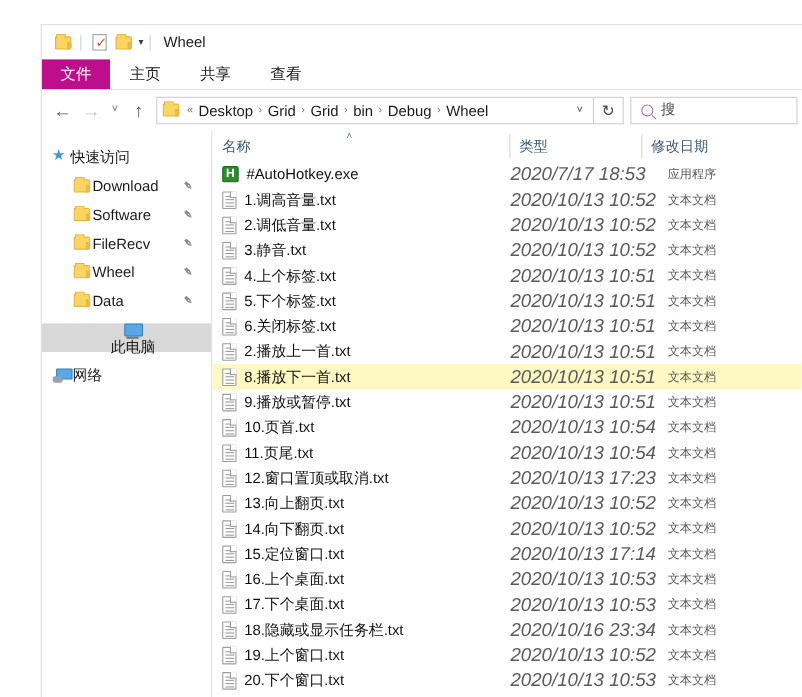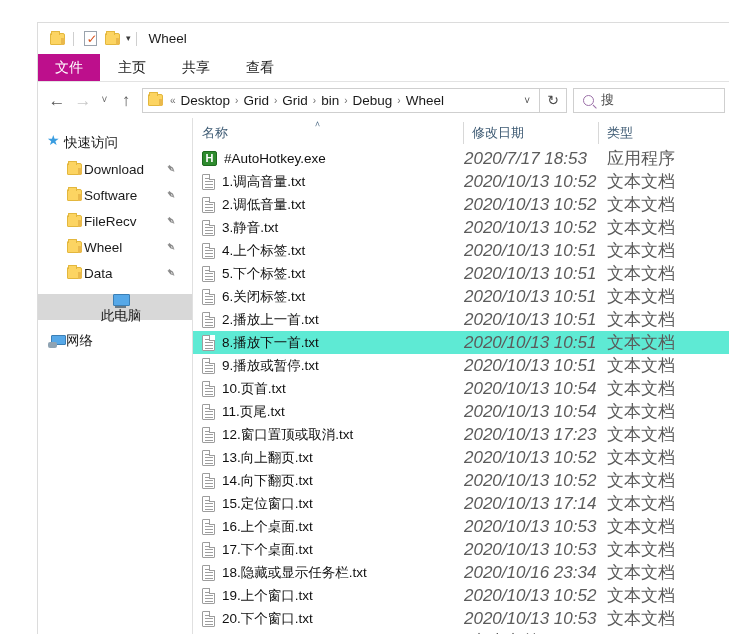--- a/index.html
+++ b/index.html
@@ -337,40 +337,40 @@
     line-height: 1;
   }
 
   .rows { position: relative; }
   .row {
     height: 23px;
     display: flex;
     align-items: center;
     white-space: nowrap;
   }
-  .row.hover { background: #5eead4; }
+  .row.hover { background: #fef9c3; }
   .cell-name {
     width: 270px;
     display: flex;
     align-items: center;
     padding-left: 9px;
     font-size: 13.5px;
     color: #101010;
     overflow: hidden;
   }
   .cell-date {
     width: 135px;
     font-size: 17px;
     color: #5b5b5b;
     padding-left: 1px;
     font-style: italic;
   }
   .cell-type {
     width: 120px;
-    font-size: 17px;
+    font-size: 11px;
     color: #5b5b5b;
     padding-left: 9px;
   }
   .fname { margin-left: 7px; }
 
   .txt-icon {
     width: 13px; height: 16px;
     flex: 0 0 auto;
     background: #ffffff;
     border: 1px solid #9d9d9d;
@@ -519,26 +519,26 @@
         <span class="lbl">网络</span>
       </div>
     </div>
 
     <div id="filelist">
       <div id="colheader">
         <div id="sortcaret">＾</div>
         <div class="colh name">
           <span class="ht">名称</span>
         </div>
+        <div class="colh type divider">
+          <span class="ht">类型</span>
+        </div>
         <div class="colh date divider">
           <span class="ht">修改日期</span>
         </div>
-        <div class="colh type divider">
-          <span class="ht">类型</span>
-        </div>
       </div>
       <div class="rows" id="rows">
           <div class="row">
             <div class="cell-name">
               <div class="ahk-icon">H</div>
               <span class="fname">#AutoHotkey.exe</span>
             </div>
             <div class="cell-date">2020/7/17 18:53</div>
             <div class="cell-type">应用程序</div>
           </div>

